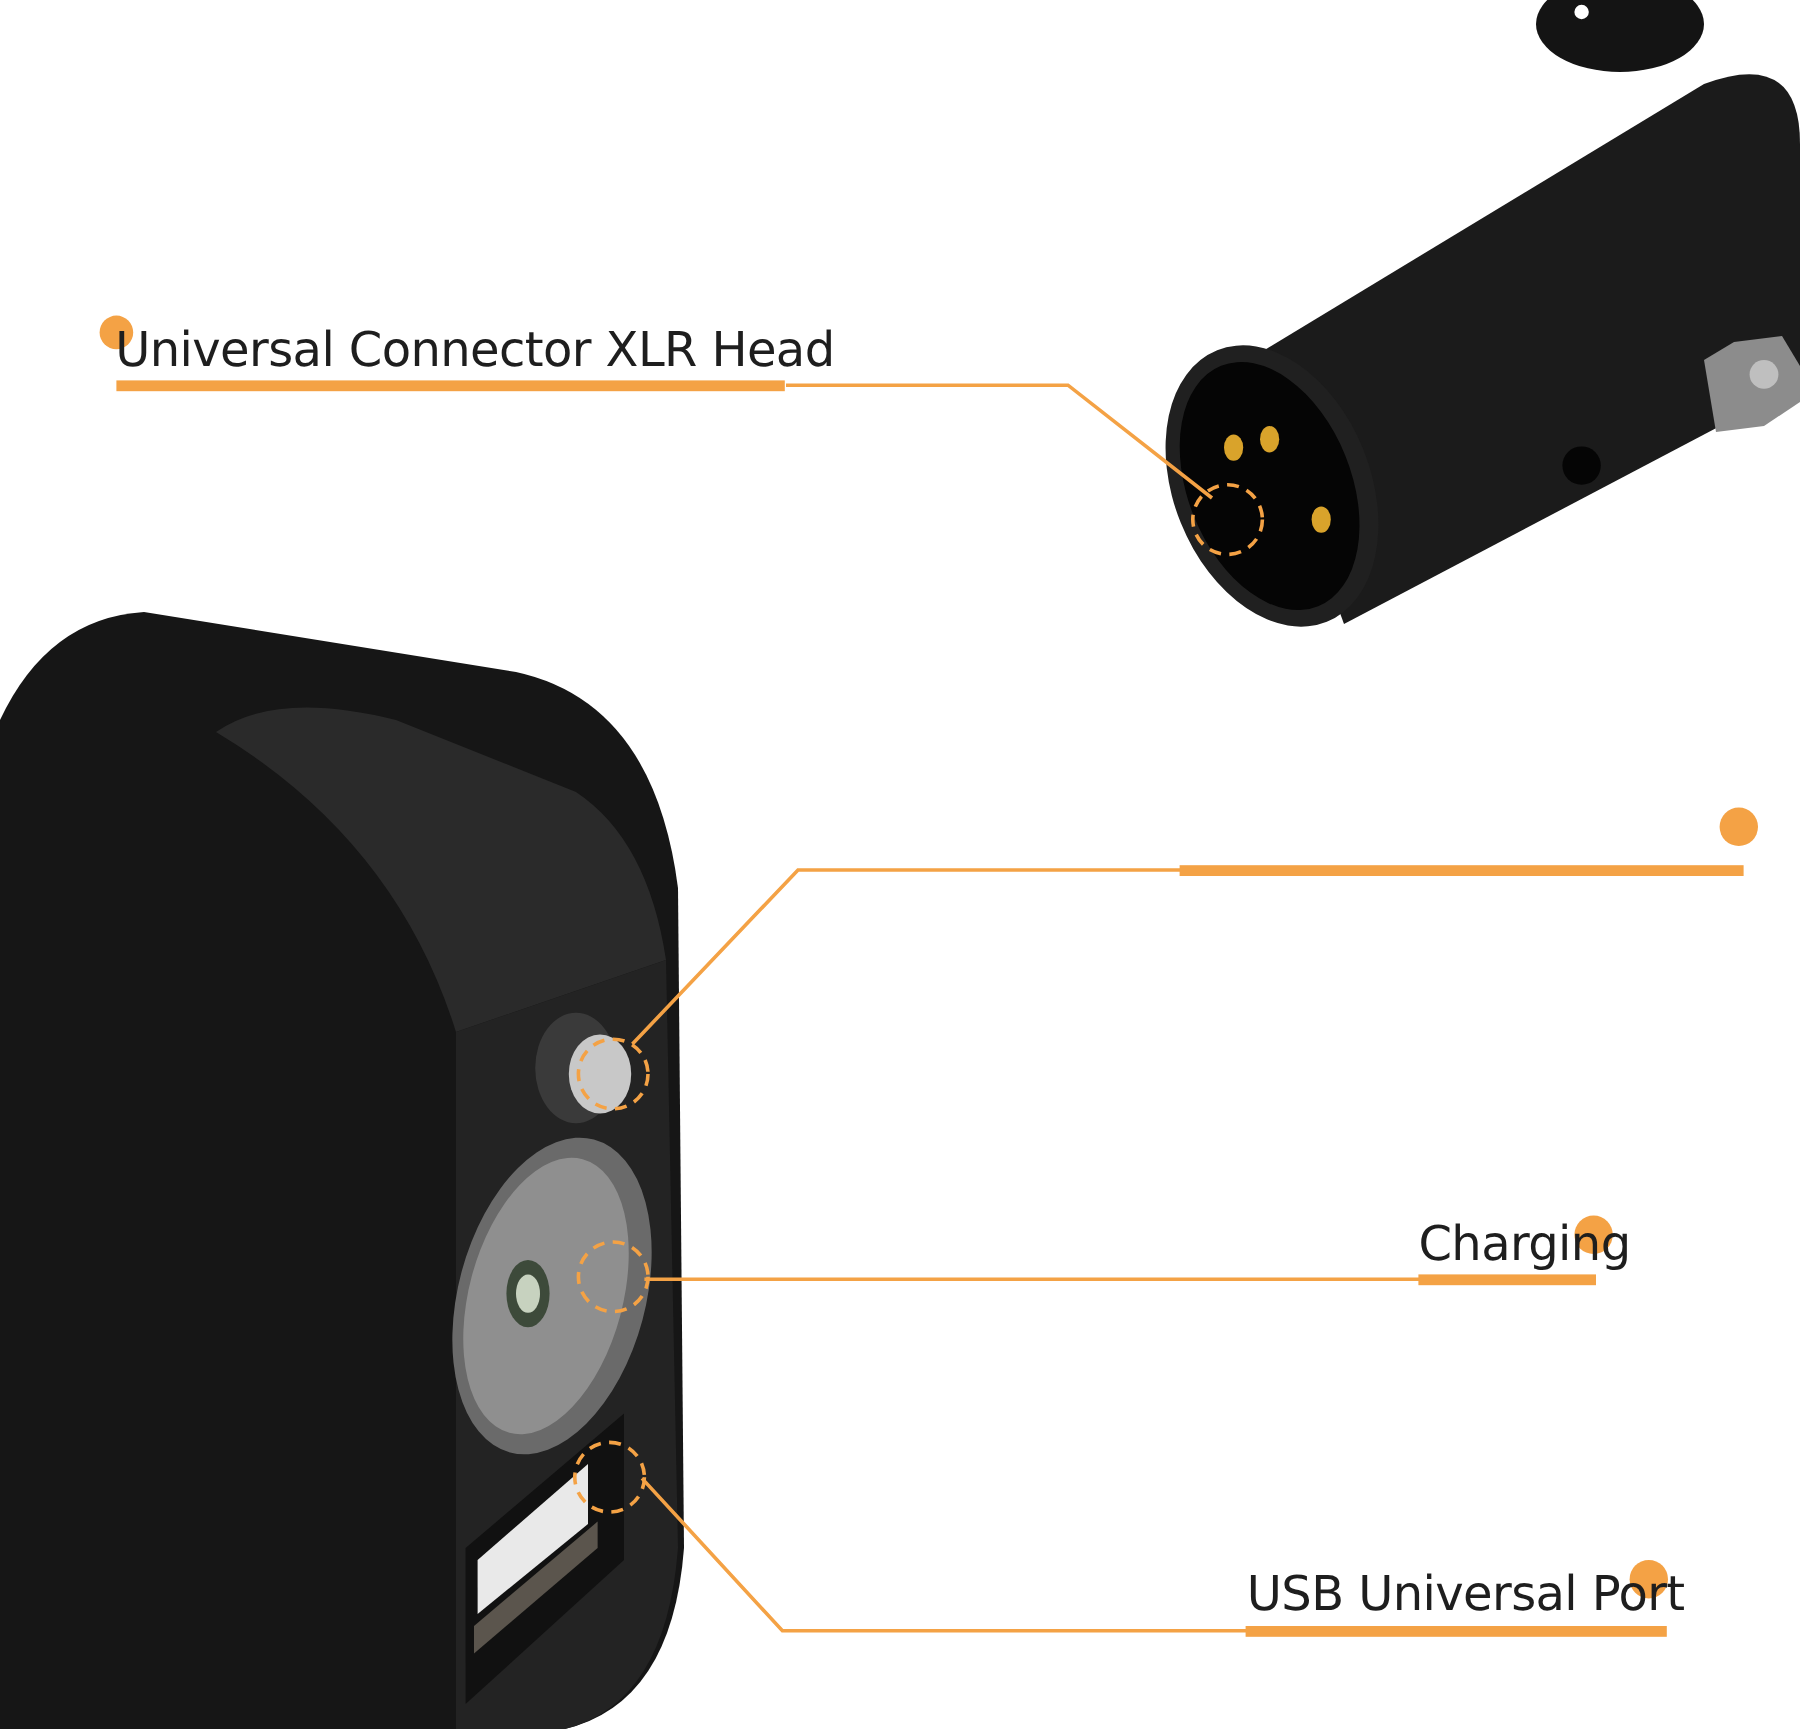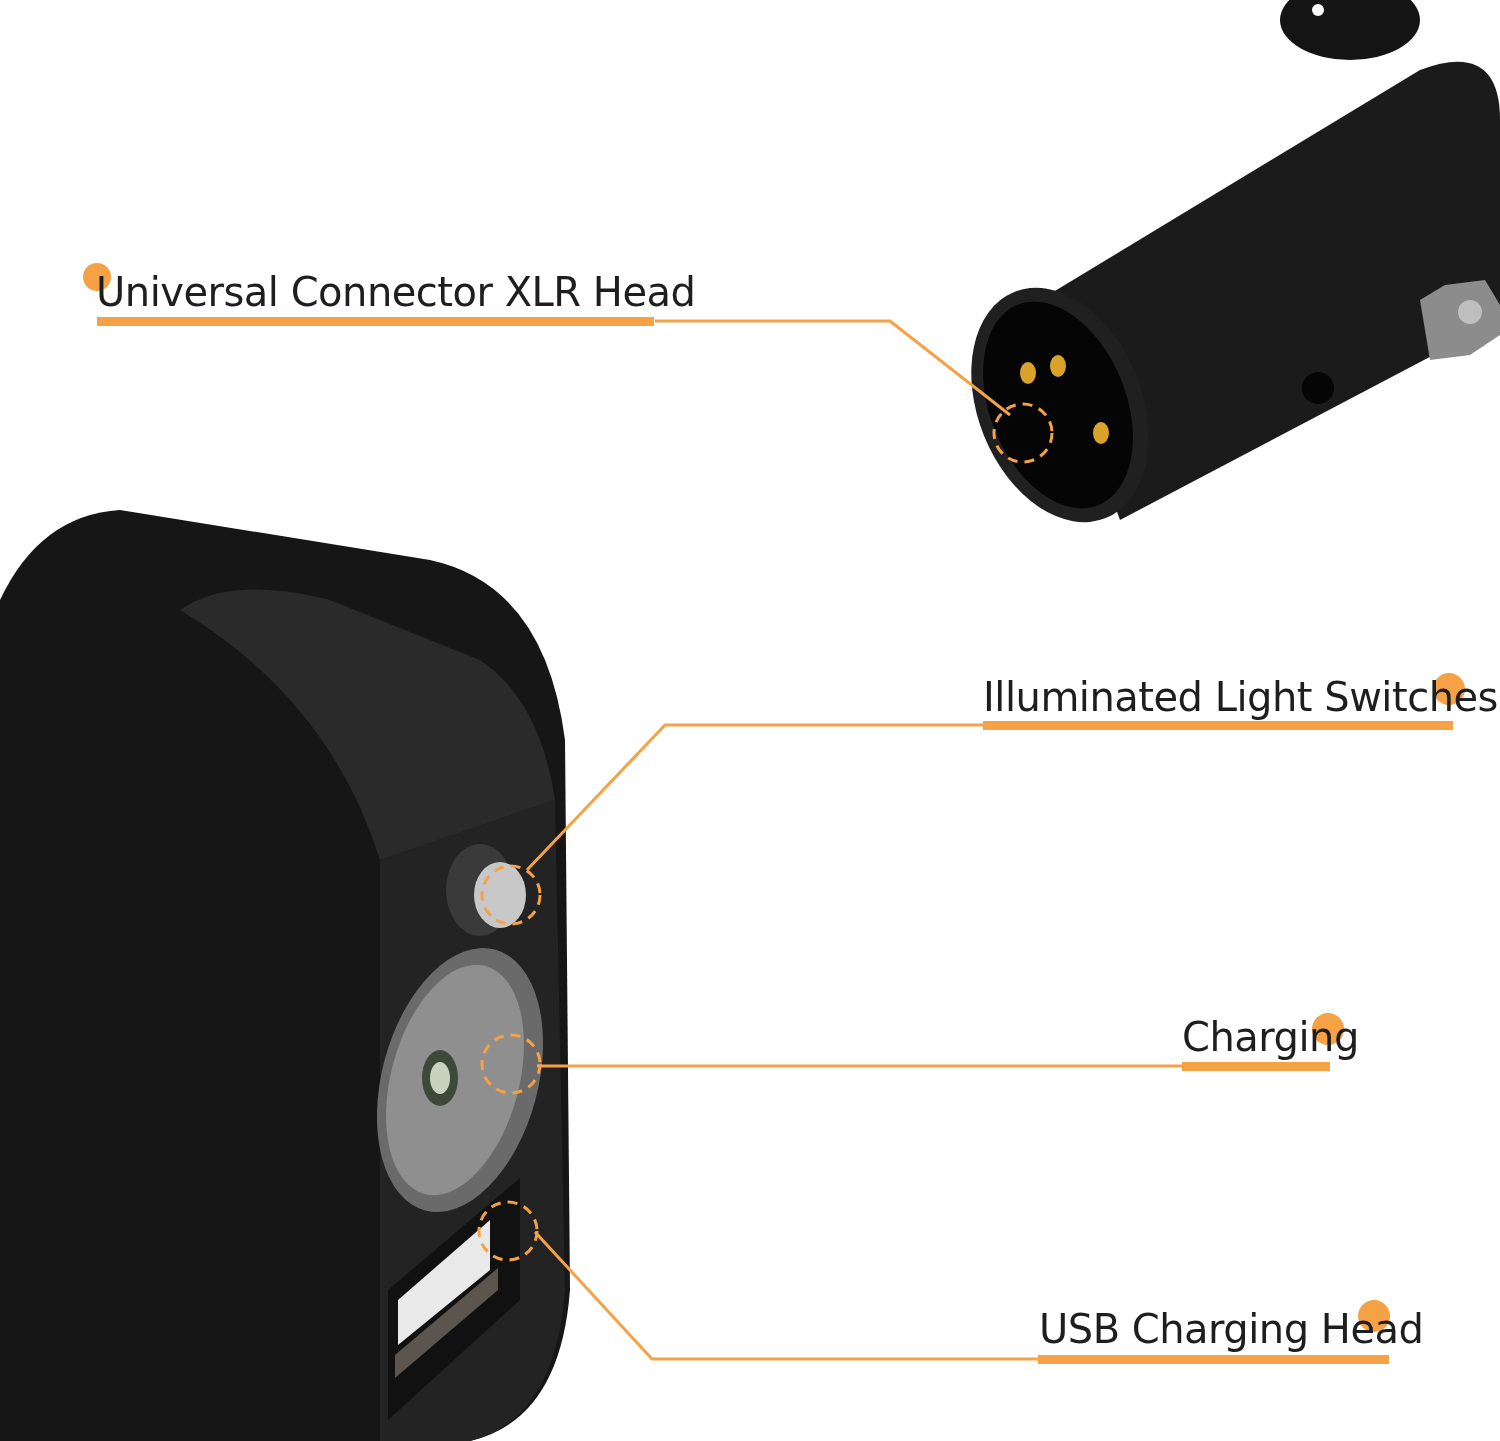--- a/index.html
+++ b/index.html
@@ -64,24 +64,23 @@
       <circle cx="511" cy="1064" r="29"></circle>
       <circle cx="508" cy="1231" r="29"></circle>
     </g>
   </svg>
 
   <div class="dot" style="left:83px;top:263px;width:28px;height:28px;background:#F4A245;"></div>
   <div class="label" style="left:96px;top:272px;">Universal Connector XLR Head</div>
   <div class="underline" style="left:97px;top:317px;width:557px;background:#F4A245;"></div>
 
   <div class="dot" style="left:1433px;top:673px;width:32px;height:32px;background:#F4A245;"></div>
-  <div class="label" style="left:983px;top:677px;">Illuminated Light Switches</div>
   <div class="underline" style="left:983px;top:721px;width:470px;background:#F4A245;"></div>
 
   <div class="dot" style="left:1312px;top:1013px;width:32px;height:32px;background:#F4A245;"></div>
   <div class="label" style="left:1182px;top:1017px;">Charging</div>
   <div class="underline" style="left:1182px;top:1062px;width:148px;background:#F4A245;"></div>
 
   <div class="dot" style="left:1358px;top:1300px;width:32px;height:32px;background:#F4A245;"></div>
-  <div class="label" style="left:1039px;top:1309px;">USB Charging Head</div>
+  <div class="label" style="left:1039px;top:1309px;">USB Universal Port</div>
   <div class="underline" style="left:1038px;top:1355px;width:351px;background:#F4A245;"></div>
 
 </div>
 
 </body></html>

